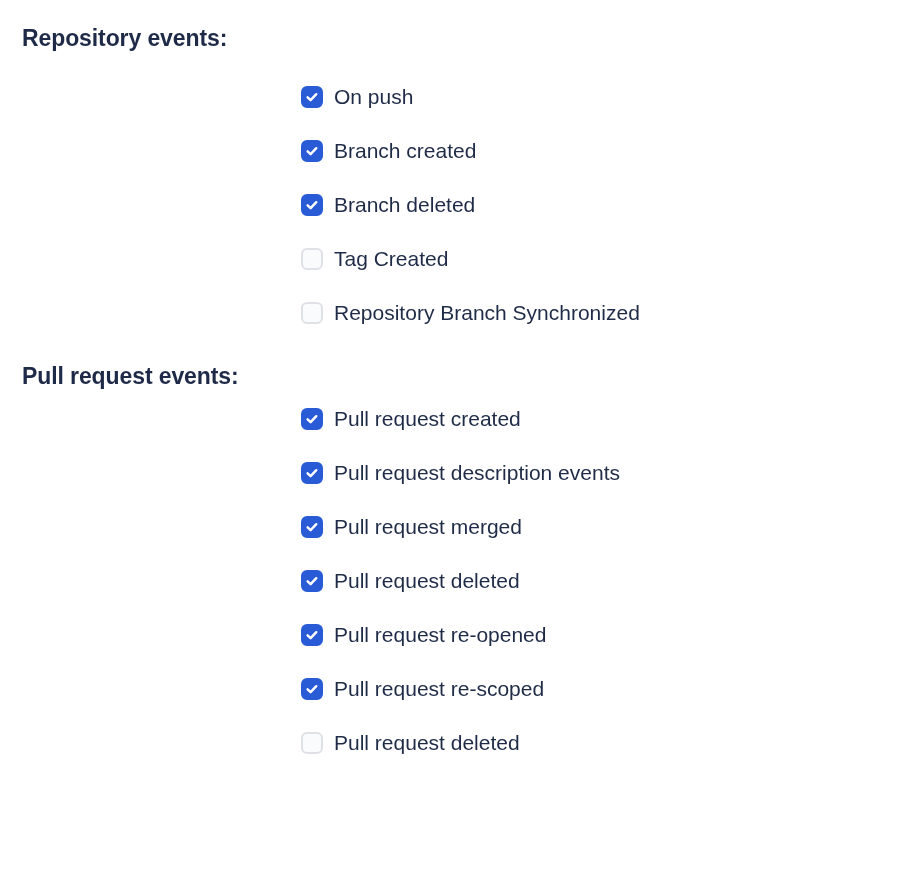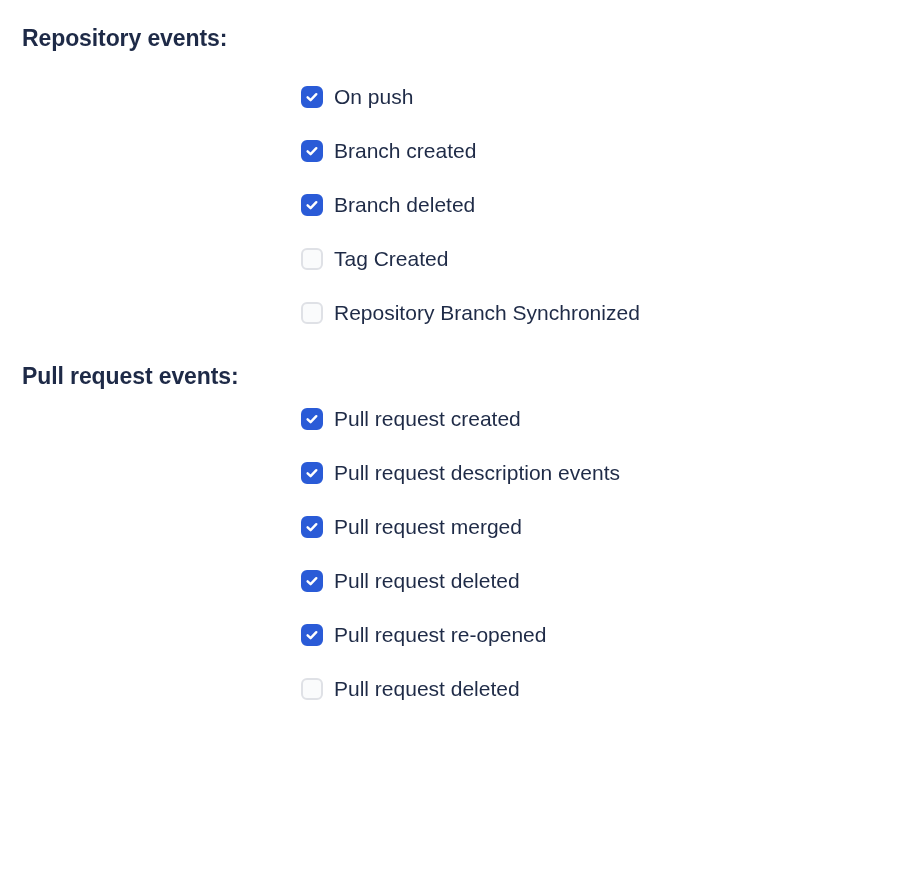--- a/index.html
+++ b/index.html
@@ -204,19 +204,27 @@
         </li>
         <li class="option-row">
           <span class="checkbox checked" role="checkbox" aria-checked="true">
             <svg class="tick" viewBox="0 0 14 14">
               <path d="M2.6 7.3 L5.6 10.2 L11.3 4.2"></path>
             </svg>
           </span>
           <span class="option-label">Pull request re-opened</span>
         </li>
         <li class="option-row">
+          <span class="checkbox checked" role="checkbox" aria-checked="true">
+            <svg class="tick" viewBox="0 0 14 14">
+              <path d="M2.6 7.3 L5.6 10.2 L11.3 4.2"></path>
+            </svg>
+          </span>
+          <span class="option-label">Pull request re-scoped</span>
+        </li>
+        <li class="option-row">
           <span class="checkbox unchecked" role="checkbox" aria-checked="false"></span>
           <span class="option-label">Pull request deleted</span>
         </li>
       </ul>
   </section>
 
 </div>
 
 </body></html>

